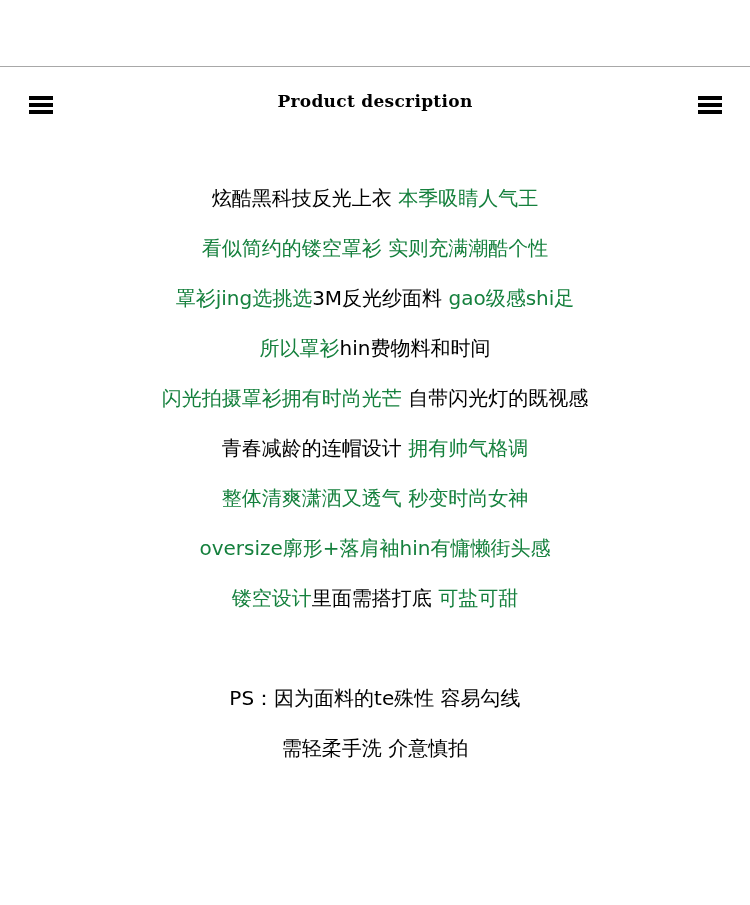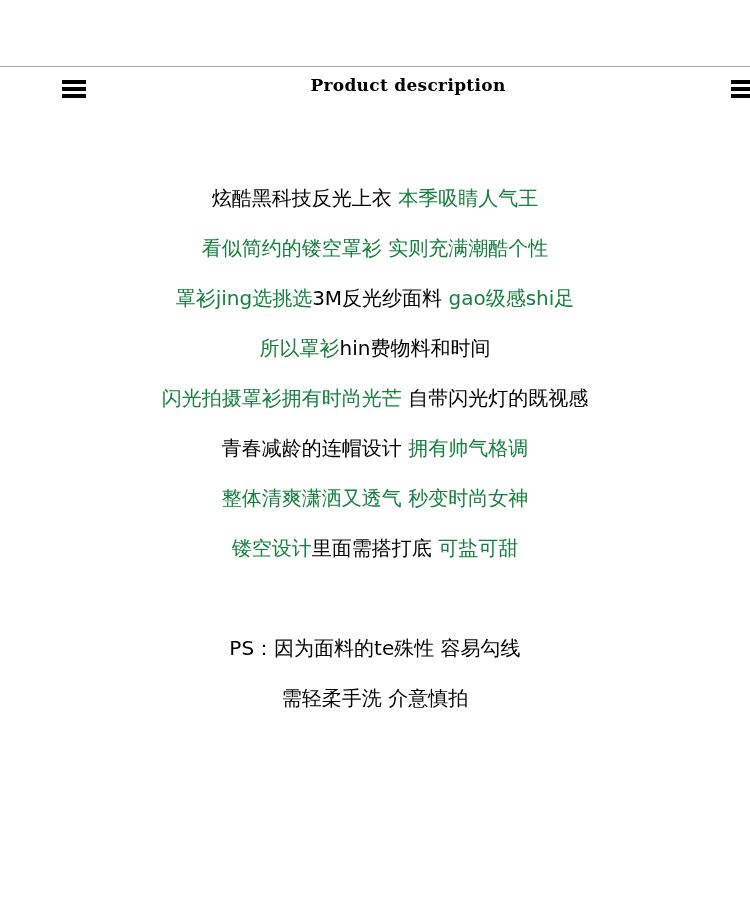--- a/index.html
+++ b/index.html
@@ -1,18 +1,18 @@
 <!DOCTYPE html>
 <html><head>
   <meta charset="utf-8">
   <style>
     html, body { margin: 0; padding: 0; background: #ffffff; }
     body { width: 750px; height: 905px; position: relative; overflow: hidden; font-family: "DejaVu Sans", sans-serif; }
     .topline { position: absolute; left: 0; top: 66px; width: 750px; height: 1px; background: #a8a8a8; }
-    .header { position: absolute; left: 0; top: 72px; width: 718px; height: 32px; margin-left: 33px; }
+    .header { position: absolute; left: 0; top: 88px; width: 718px; height: 32px; }
     .menu-icon { position: absolute; top: 8px; width: 24px; height: 18px; }
     .menu-icon span { display: block; height: 4px; background: #000; margin-bottom: 3px; }
     .menu-left { left: 29px; }
     .menu-right { left: 698px; }
     .title { position: absolute; left: 0; width: 750px; top: 3px; text-align: center; font-family: "DejaVu Serif", serif; font-weight: bold; font-size: 17px; color: #000; letter-spacing: 0.3px; }
     .lines { position: absolute; left: 0; top: 180px; width: 750px; }
     .line { height: 50px; line-height: 36px; text-align: center; font-size: 20px; color: #111; white-space: nowrap; }
     .red { color: #000000; }
     .blk { color: #15803d; }
     .gap { height: 50px; }
@@ -52,20 +52,23 @@
   <div class="line">
     <span class="blk">闪光拍摄罩衫拥有时尚光芒 </span><span class="red">自带闪光灯的既视感</span>
   </div>
   <div class="line">
     <span class="red">青春减龄的连帽设计</span><span class="blk"> 拥有帅气格调</span>
   </div>
   <div class="line">
     <span class="blk">整体清爽潇洒又透气 秒变时尚女神</span>
   </div>
   <div class="line">
+    <span class="blk">oversize廓形+落肩袖hin有慵懒街头感</span>
+  </div>
+  <div class="line">
     <span class="blk">镂空设计</span><span class="red">里面需搭打底</span><span class="blk"> 可盐可甜</span>
   </div>
 
   <div class="gap"></div>
 
   <div class="line">
     <span class="red">PS：因为面料的te殊性 容易勾线</span>
   </div>
   <div class="line">
     <span class="red">需轻柔手洗 介意慎拍</span>

